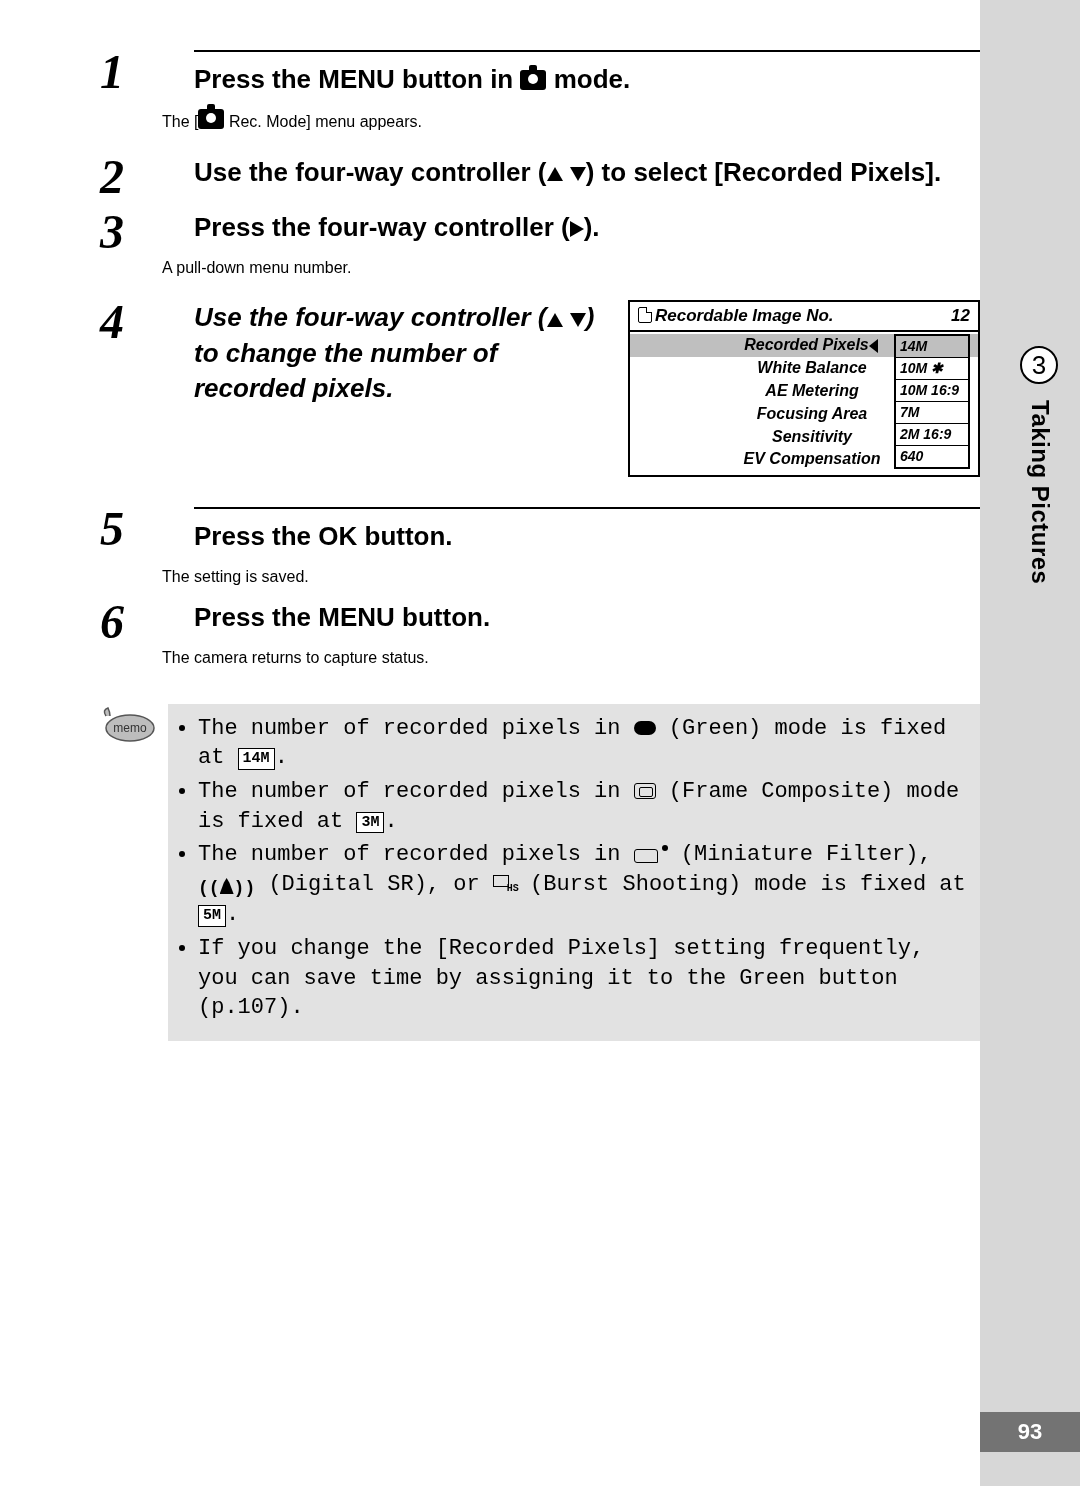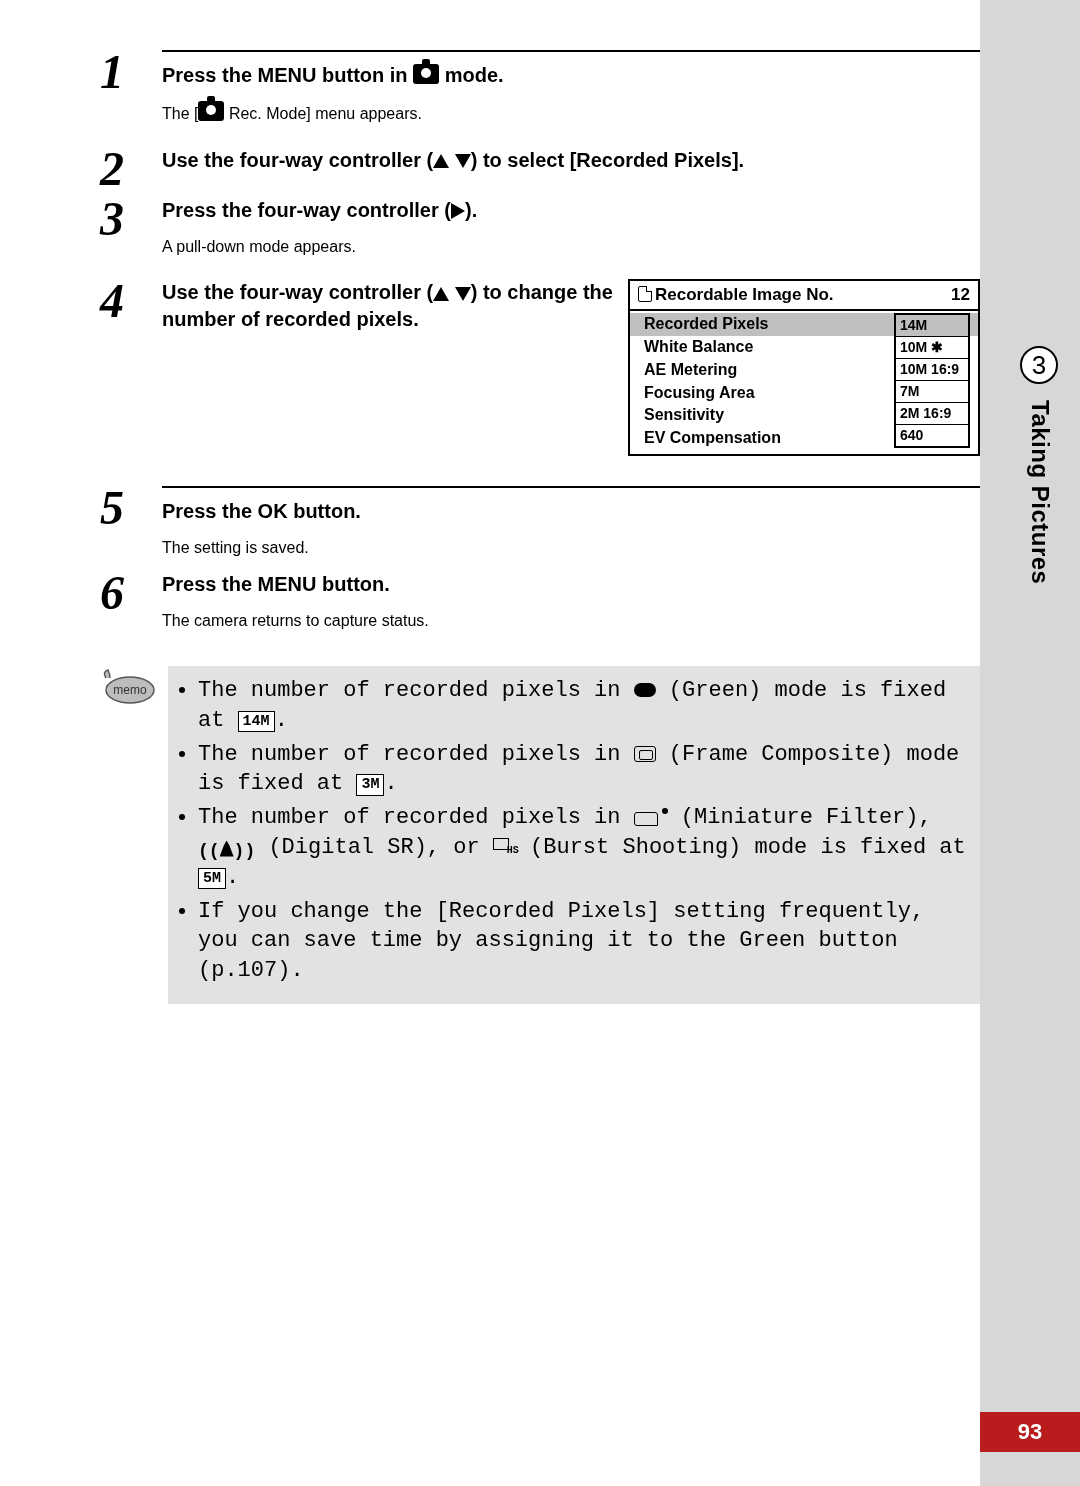--- a/index.html
+++ b/index.html
@@ -24,63 +24,63 @@
     font-size:26px; line-height:35px; text-align:center; font-weight:400;
   }
   .vertical-title {
     position:absolute; right:26px; top:400px;
     writing-mode: vertical-rl;
     font-size:24px; font-weight:700;
     letter-spacing:0.5px;
   }
   .page-tab {
     position:absolute; right:0; bottom:34px;
-    width:100px; height:40px; background:#b91c1c; color:#fff;
+    width:100px; height:40px; background:#737373; color:#fff;
     font-size:22px; font-weight:700; text-align:center; line-height:40px;
   }
 
   .content {
     position:absolute; left:100px; top:46px; width:880px;
   }
 
   .step { display:flex; align-items:flex-start; }
   .step-num {
     width:62px; flex:0 0 62px;
     font-family: Georgia, 'Times New Roman', serif;
     font-style:italic; font-weight:700;
     font-size:48px; line-height:1;
     padding-top:2px;
   }
   .step-body { flex:1; padding-top:4px; }
   .step-title {
-    font-size:20px; font-weight:700; line-height:1.35;
-    border-top:2px solid #000; padding-top:10px;
+    font-size:26px; font-weight:700; line-height:1.35;
+    border-top:2px solid #000; padding-top:10px;margin-left:32px;
   }
   .step-title.noborder { border-top:none; padding-top:0; }
   .step-desc { font-size:16px; line-height:1.35; margin-top:12px; margin-bottom:18px; }
   .step-desc.tight { margin-bottom:8px; }
   .step-sep { height:16px; }
 
-  .row4 { display:flex; gap:14px; align-items:flex-start; }
+  .row4 { display:flex; gap:14px; align-items:flex-start;font-style:italic; }
   .row4-left { flex:1; }
 
   
   .screen {
     width:352px; border:2px solid #000; background:#fff;
     font-size:16px;
   }
   .screen-header {
     border-bottom:2px solid #000; padding:4px 8px;
     display:flex; justify-content:space-between; font-weight:700;
     font-size:17px;
   }
   .screen-list { position:relative; padding:2px 0 4px 0; }
   .screen-row {
-    display:flex; justify-content:space-between; align-items:center;
-    padding:1px 10px 1px 14px; font-weight:700; font-size:16px;
+    display:flex; justify-content:center; align-items:center;
+    padding:1px 10px 1px 26px; font-weight:700; font-size:16px;
     line-height:1.3;
   }
   .screen-row.sel { background:#bfbfbf; }
   .arrow-left-mark {
     display:inline-block; width:0; height:0;
     border-top:7px solid transparent; border-bottom:7px solid transparent;
     border-right:9px solid #000; margin-right:2px; vertical-align:middle;
   }
   .dropdown-box {
     position:absolute; right:8px; top:2px;
@@ -203,21 +203,21 @@
       <div class="step-sep"></div>
     </div>
   </div>
 
   <div class="step">
     <div class="step-num">3</div>
     <div class="step-body">
       <div class="step-title noborder">
         Press the four-way controller (<span class="tri-right"></span>).
       </div>
-      <div class="step-desc">A pull-down mode appears.</div>
+      <div class="step-desc">A pull-down menu number.</div>
     </div>
   </div>
 
   <div class="step">
     <div class="step-num">4</div>
     <div class="step-body">
       <div class="row4">
         <div class="row4-left">
           <div class="step-title noborder">
             Use the four-way controller (<span class="tri-up"></span> <span class="tri-down"></span>) to change the number of recorded pixels.

